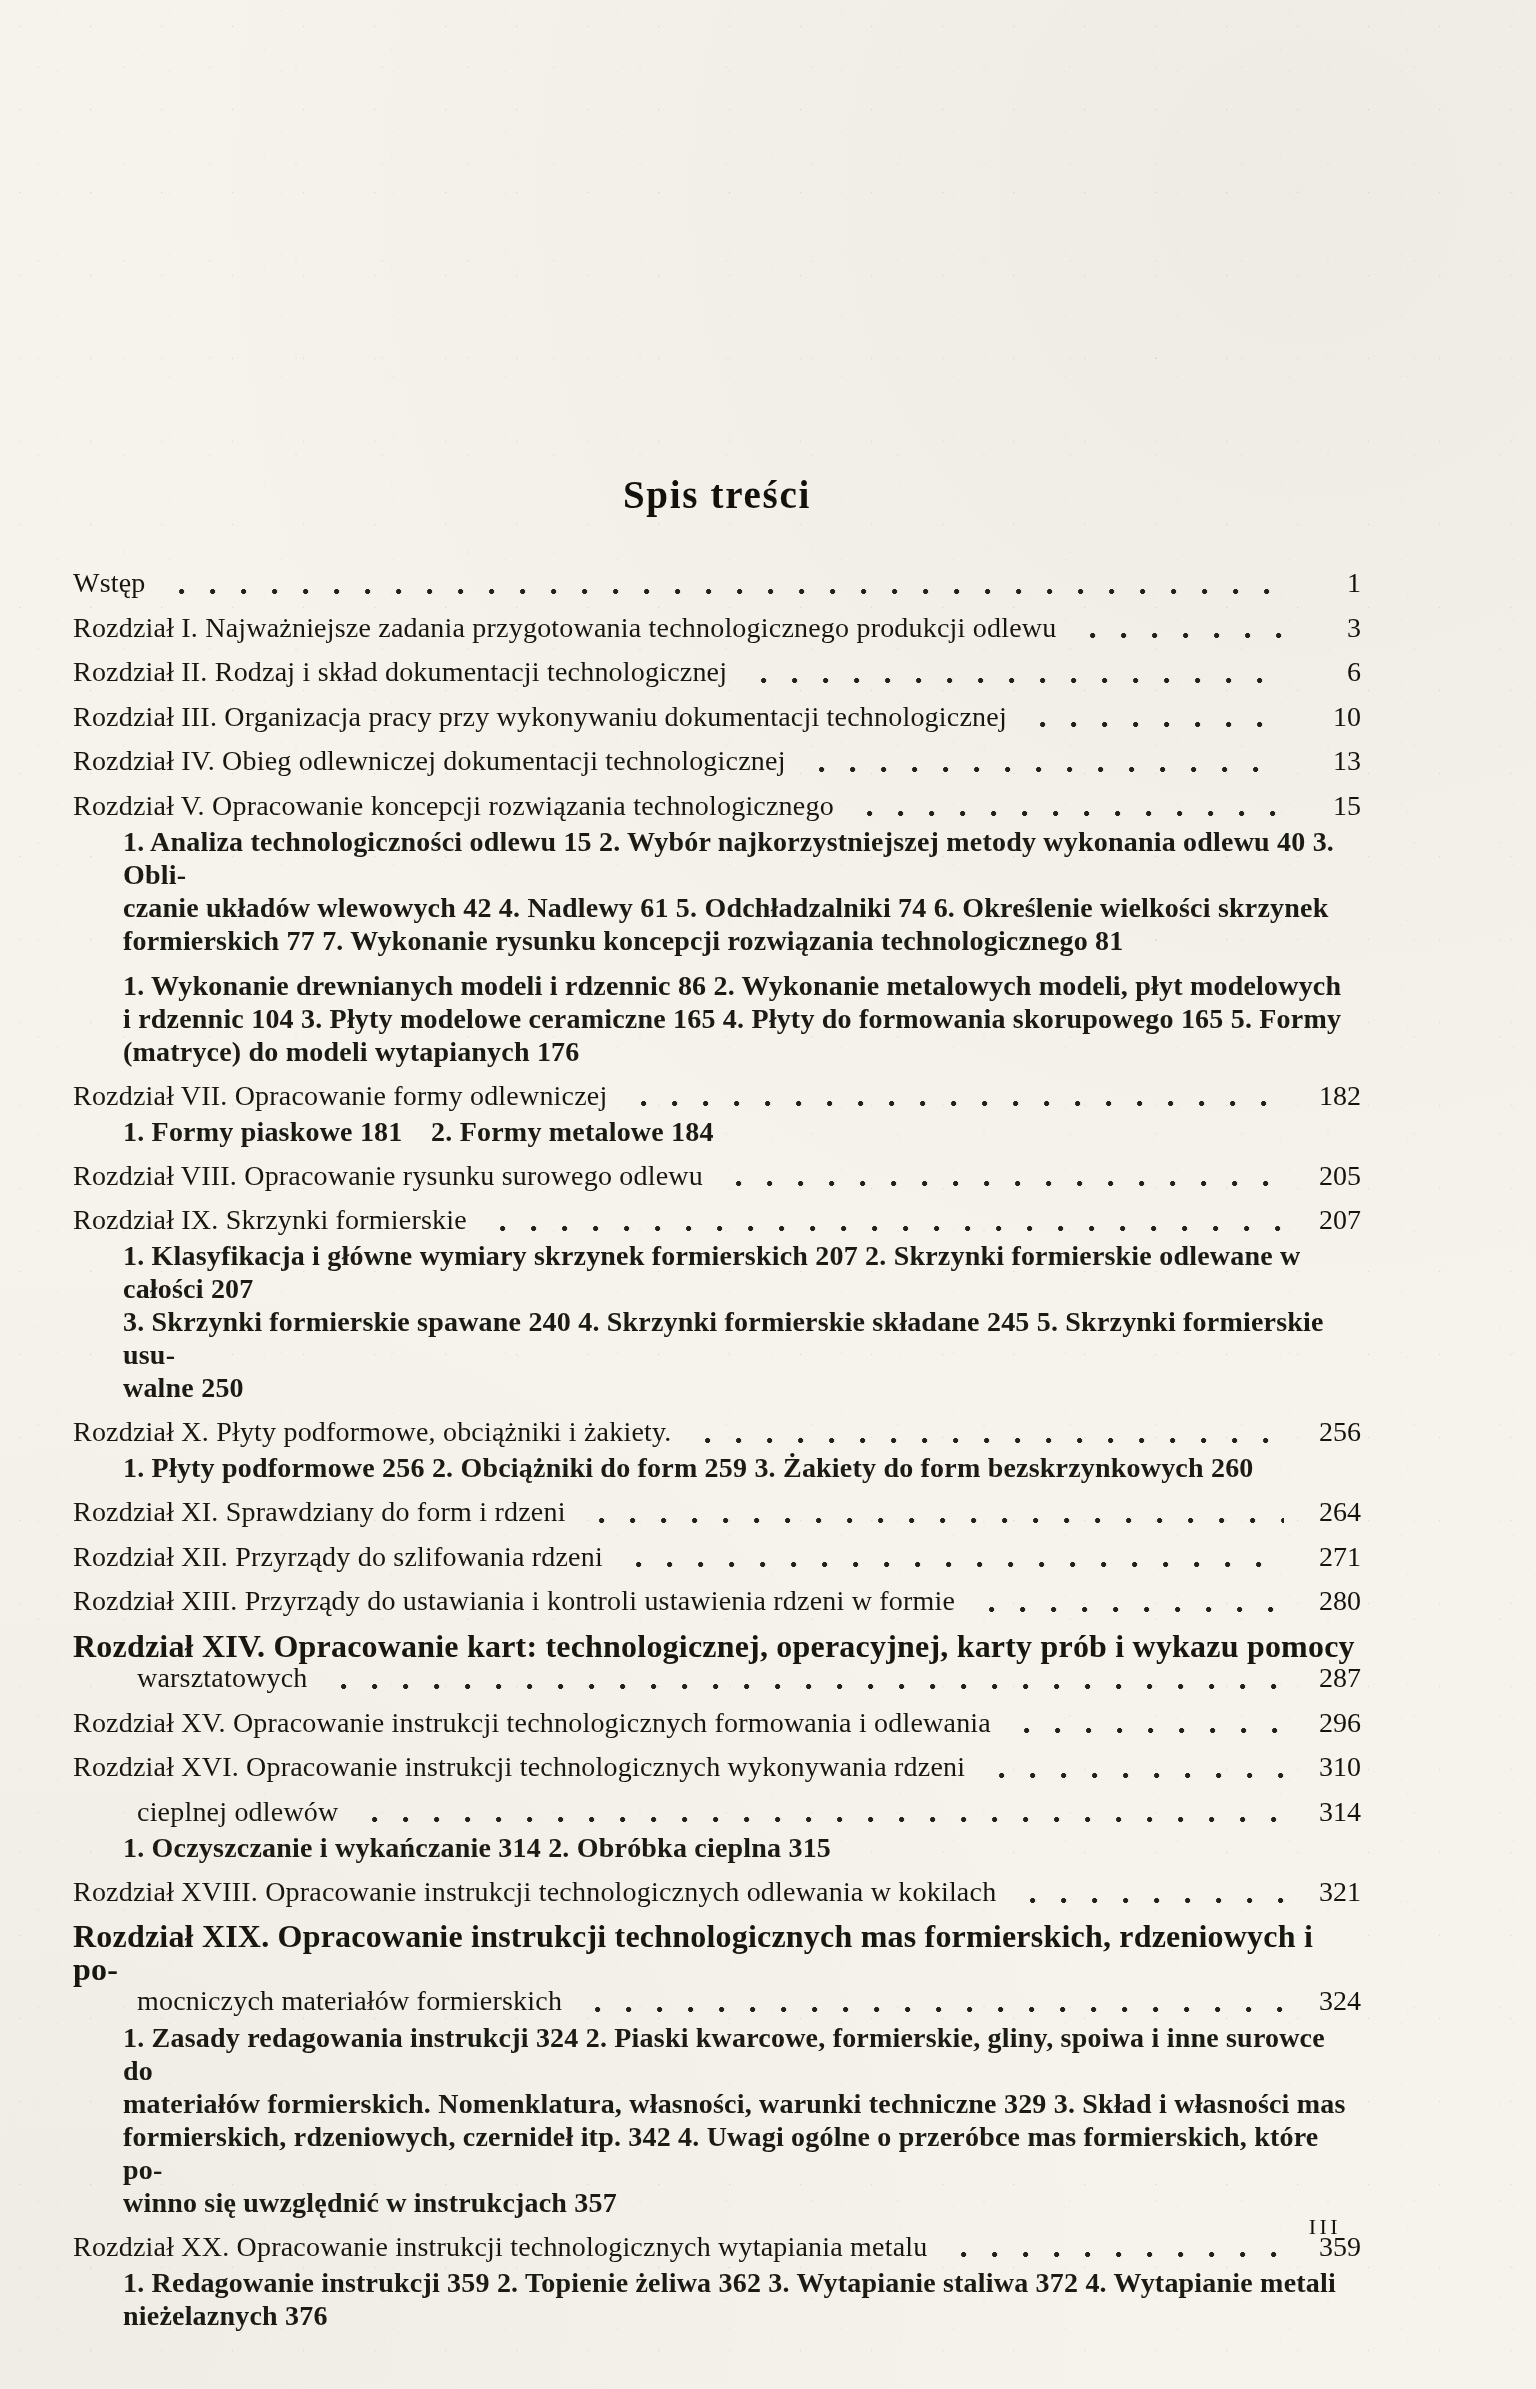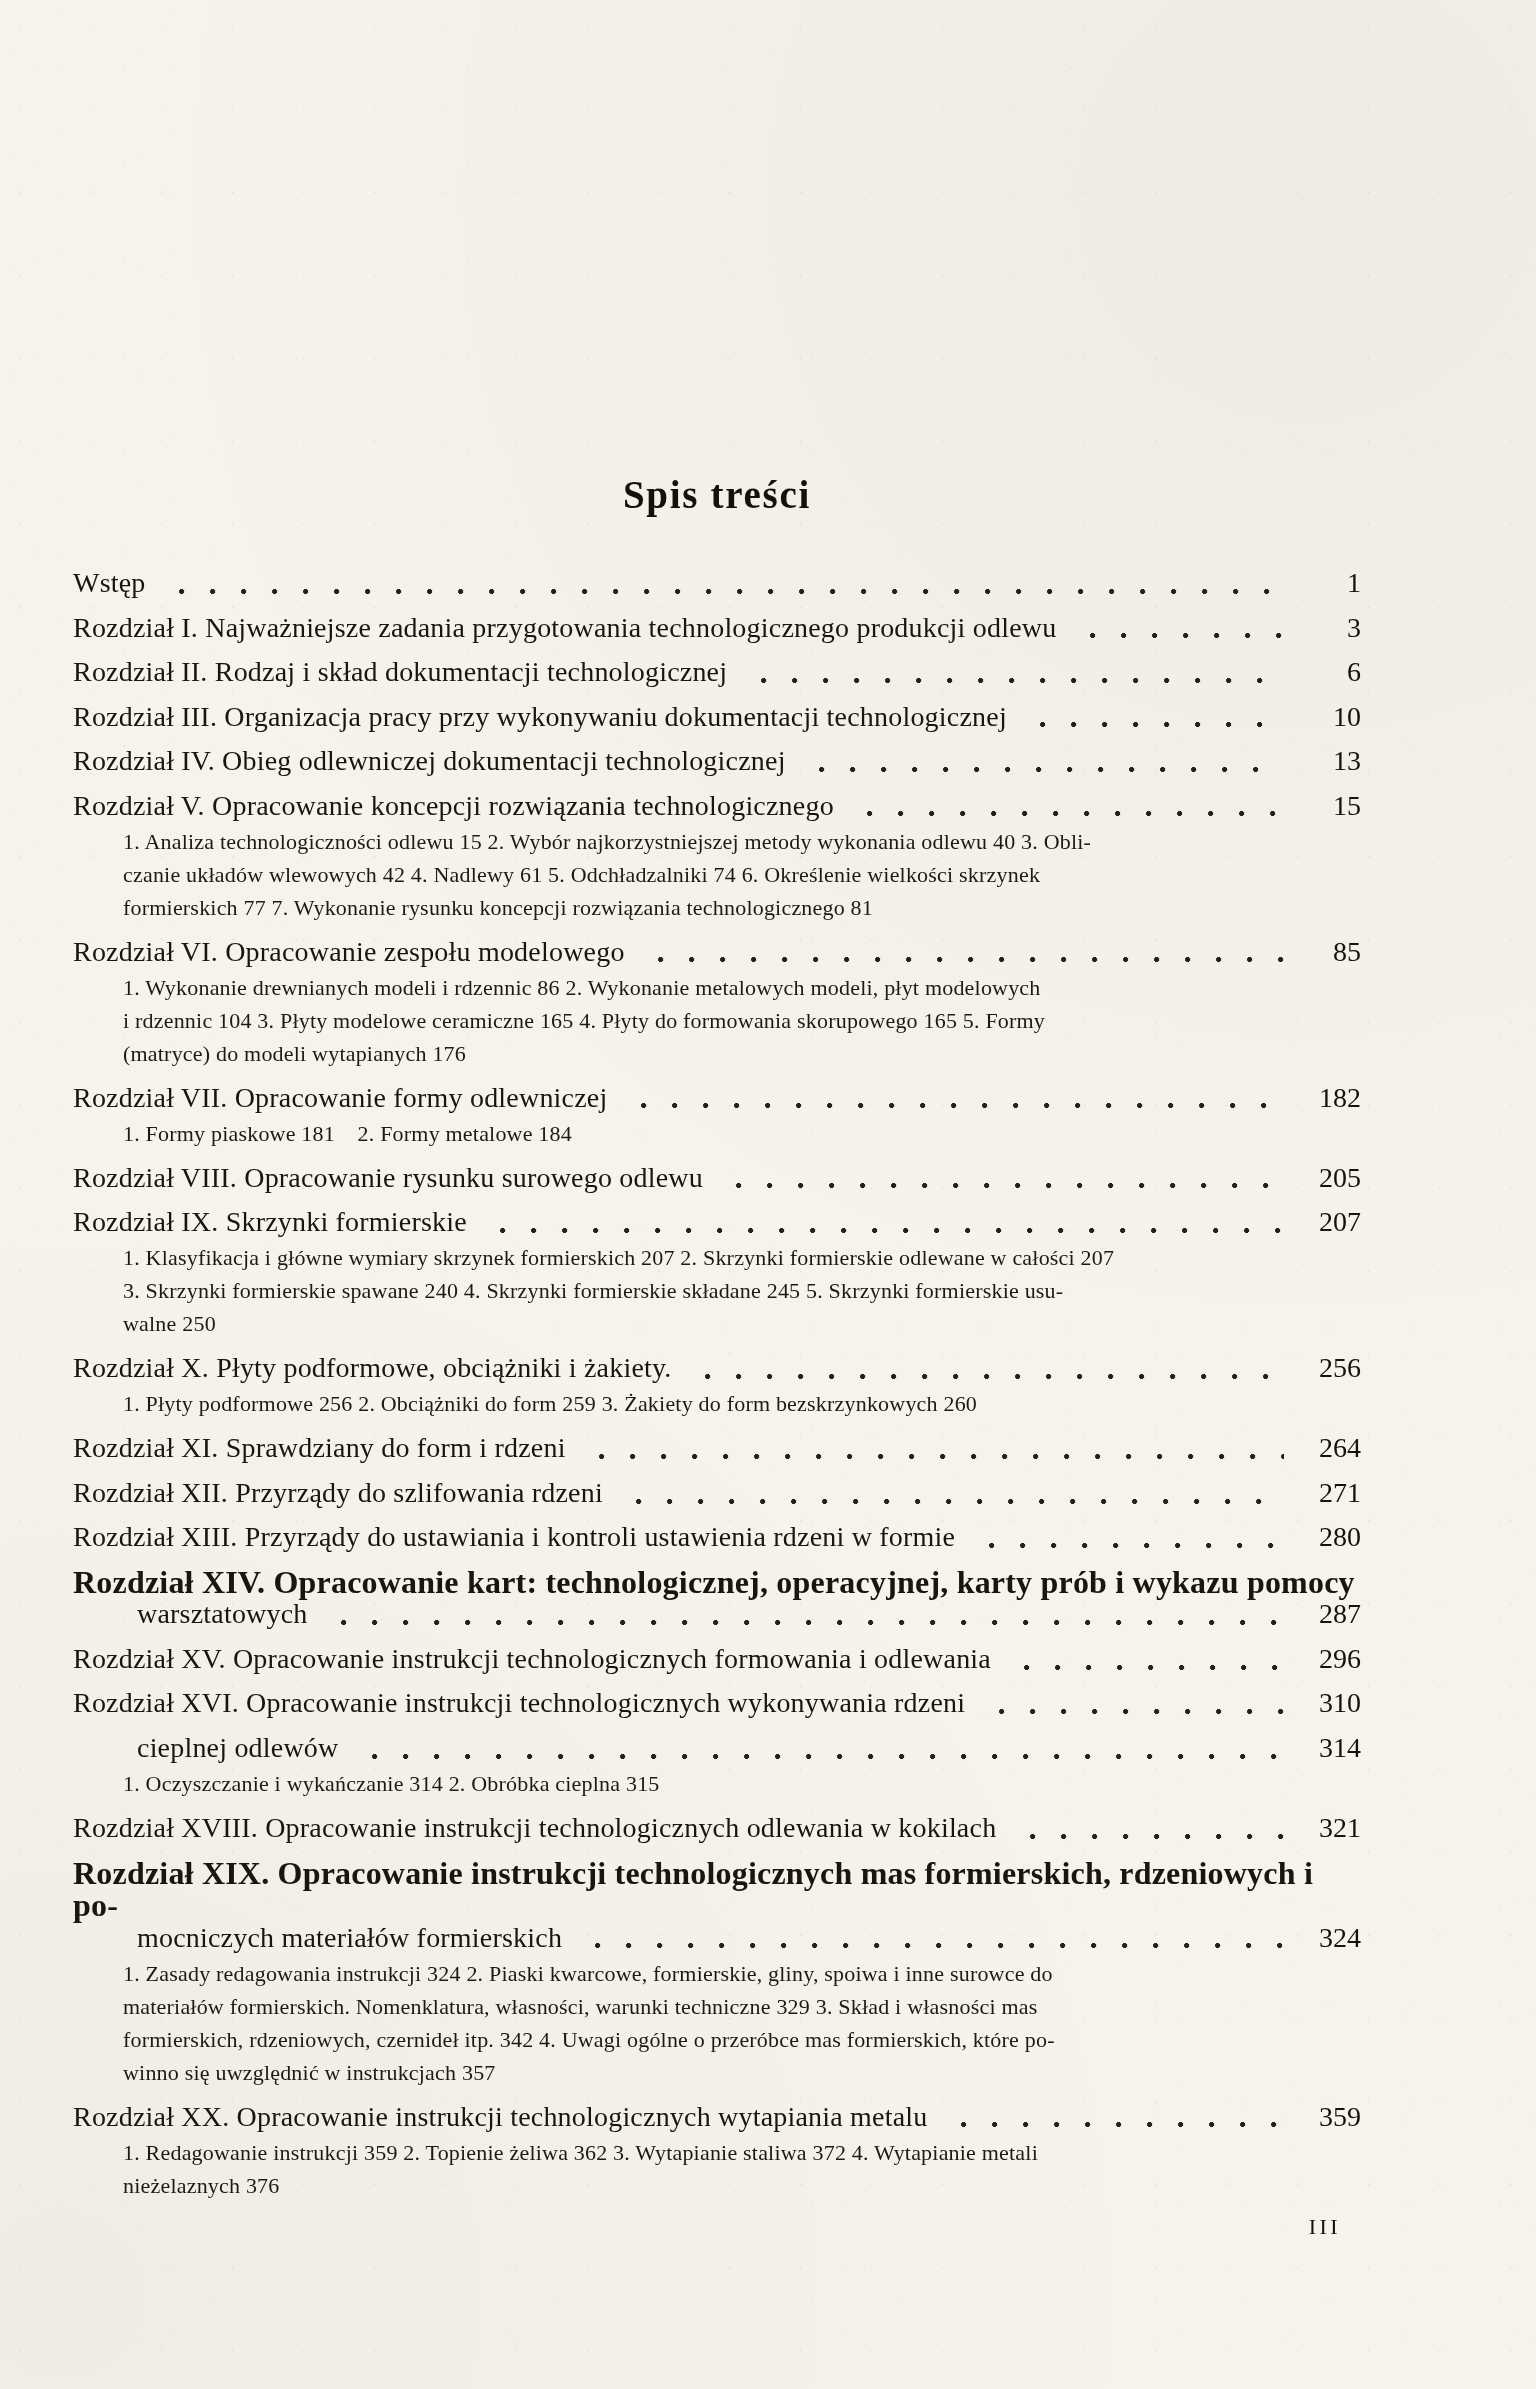--- a/index.html
+++ b/index.html
@@ -34,21 +34,21 @@
     flex:1 1 auto;min-width:17px;height:32.5px;align-self:flex-end;
     margin:0 13.7px 0 15.4px;
     background-image:radial-gradient(circle, #21201a 2.2px, rgba(0,0,0,0) 2.7px);
     background-size:31px 8.6px;
     background-repeat:repeat-x;
     background-position:left 5.1px bottom 4.3px;
   }
   .pg{min-width:63px;text-align:right;font-size:28px;font-weight:400;color:#14130e;}
   .sub{
     margin:2.6px 0 1.7px 50px;
-    font-size:22px;line-height:33px;font-weight:400;color:#1b1a14;
+    font-size:28px;line-height:33px;font-weight:700;color:#1b1a14;
     white-space:pre-line;letter-spacing:0.2px;
   }
   .folio{
     position:absolute;top:2214px;right:195px;
     font-size:22px;font-weight:400;letter-spacing:3.4px;color:#12110c;
   }
 </style>
 </head>
 <body>
 
@@ -101,25 +101,20 @@
           <span class="t">Rozdział V. Opracowanie koncepcji rozwiązania technologicznego</span>
           <span class="leader"></span>
           <span class="pg">15</span>
         </div>
       <div class="sub">1. Analiza technologiczności odlewu 15 2. Wybór najkorzystniejszej metody wykonania odlewu 40 3. Obli-
 czanie układów wlewowych 42  4. Nadlewy 61  5. Odchładzalniki 74  6. Określenie wielkości skrzynek
 formierskich 77 7. Wykonanie rysunku koncepcji rozwiązania technologicznego 81</div>
     </div>
 
     <div class="entry">
-      <div class="row">
-          <span class="t">Rozdział VI. Opracowanie zespołu modelowego</span>
-          <span class="leader"></span>
-          <span class="pg">85</span>
-        </div>
       <div class="sub">1. Wykonanie drewnianych modeli i rdzennic 86 2. Wykonanie metalowych modeli, płyt modelowych
 i rdzennic 104  3. Płyty modelowe ceramiczne 165  4. Płyty do formowania skorupowego 165  5. Formy
 (matryce) do modeli wytapianych 176</div>
     </div>
 
     <div class="entry">
       <div class="row">
           <span class="t">Rozdział VII. Opracowanie formy odlewniczej</span>
           <span class="leader"></span>
           <span class="pg">182</span>

